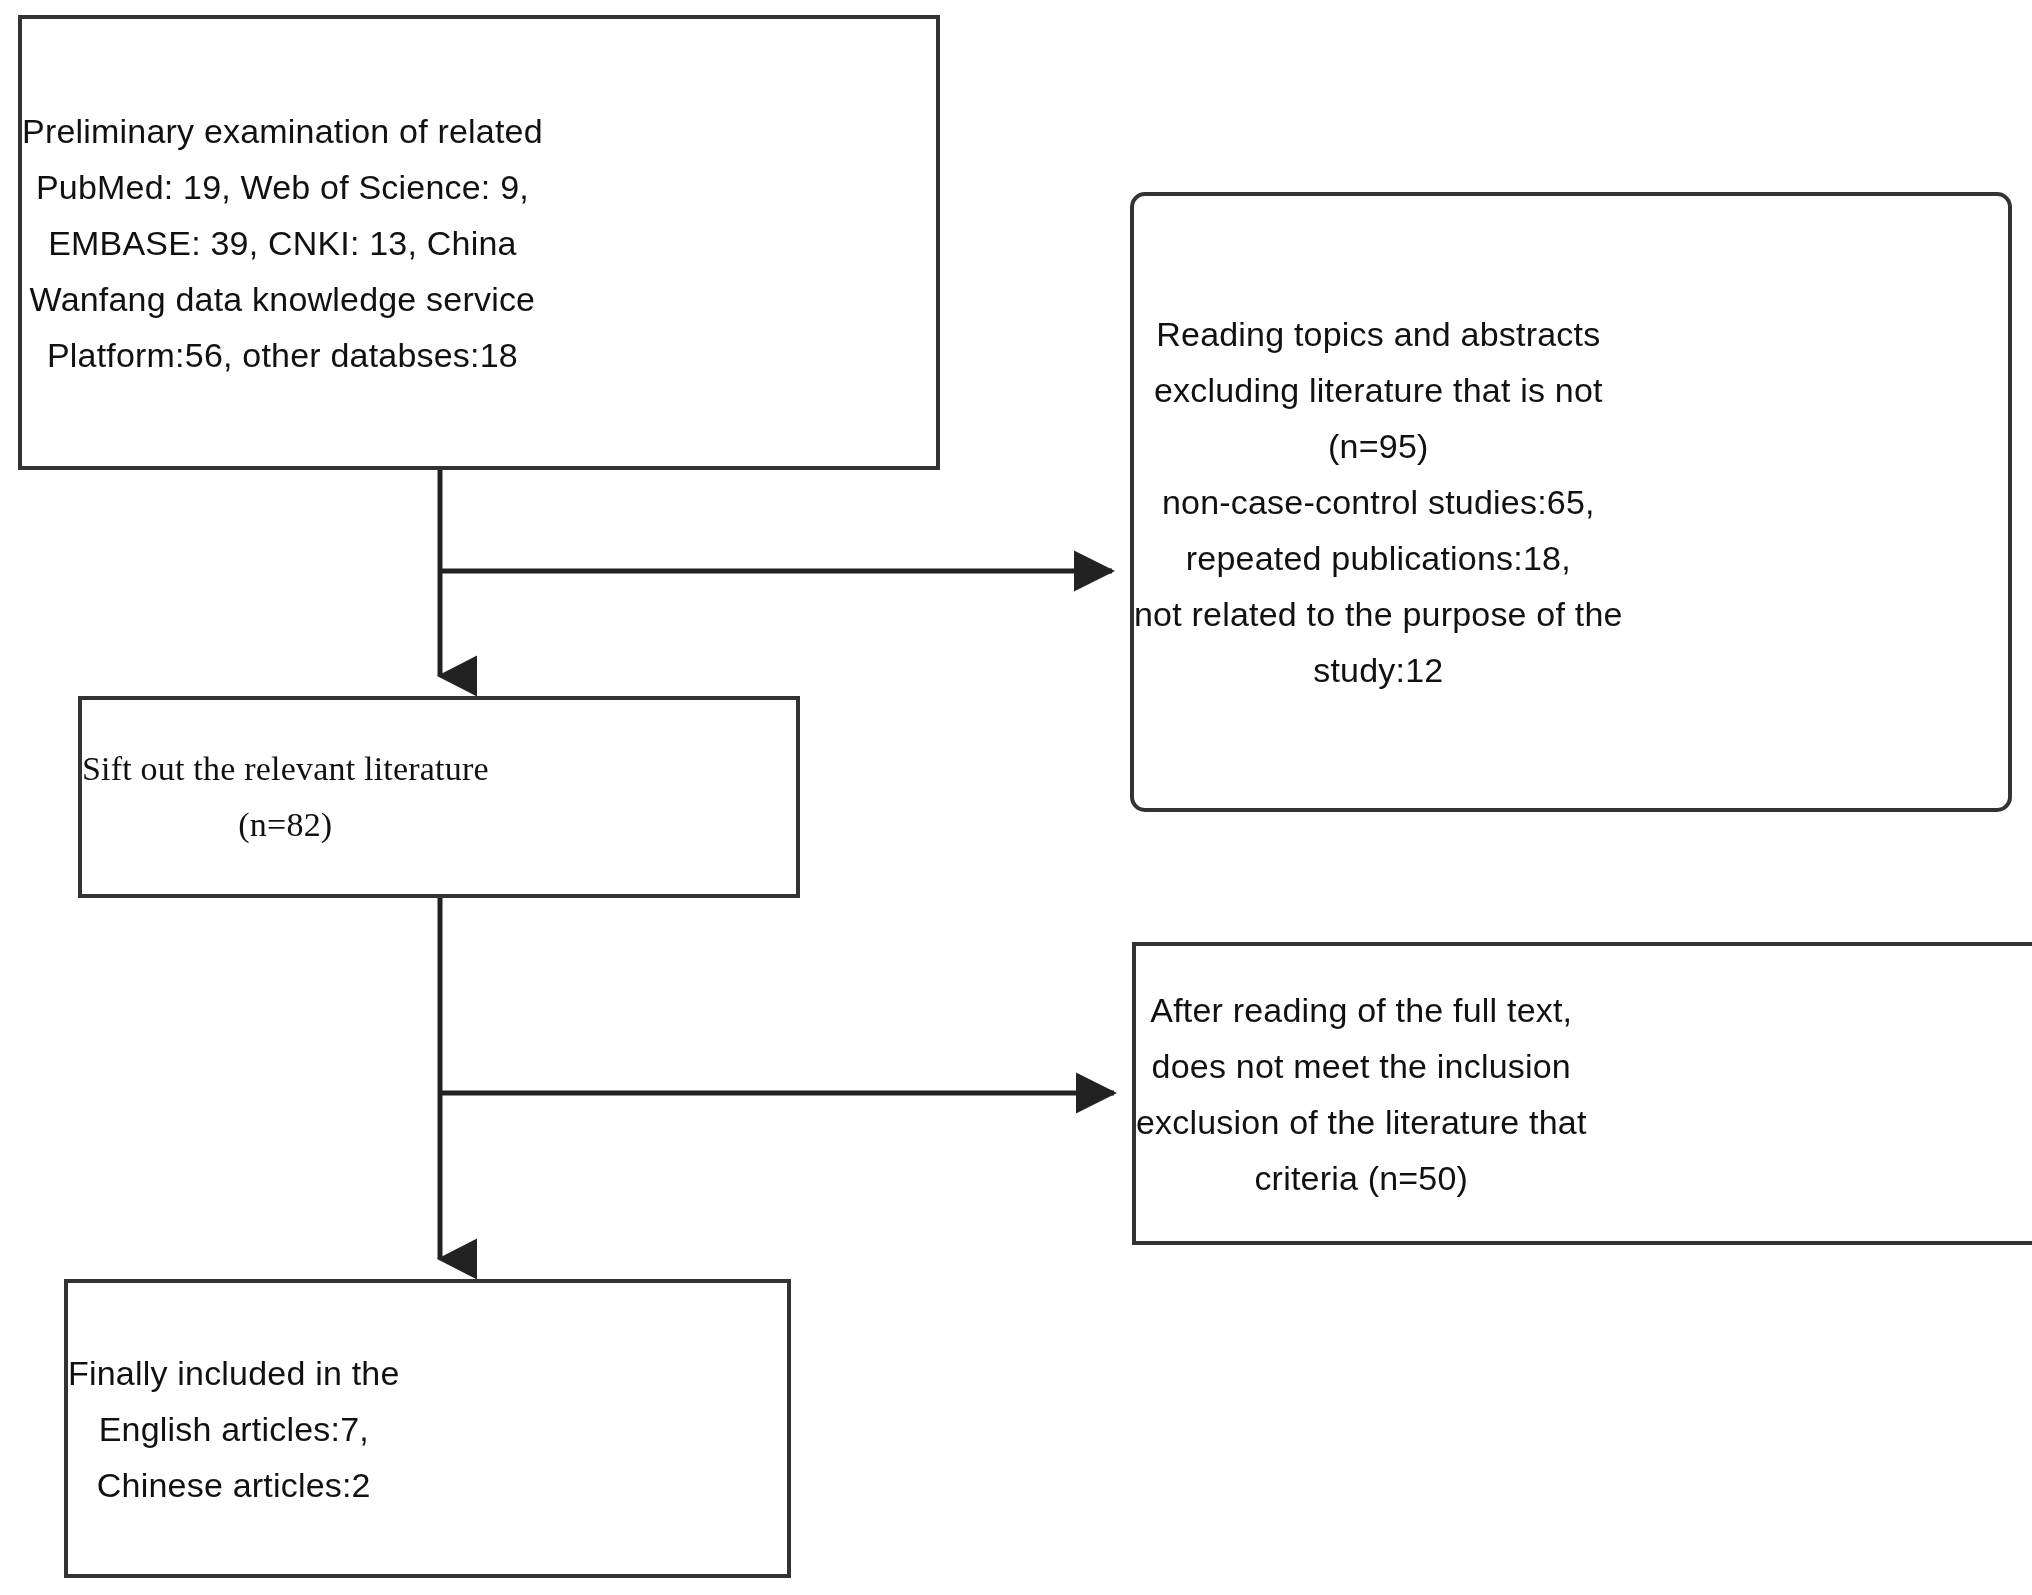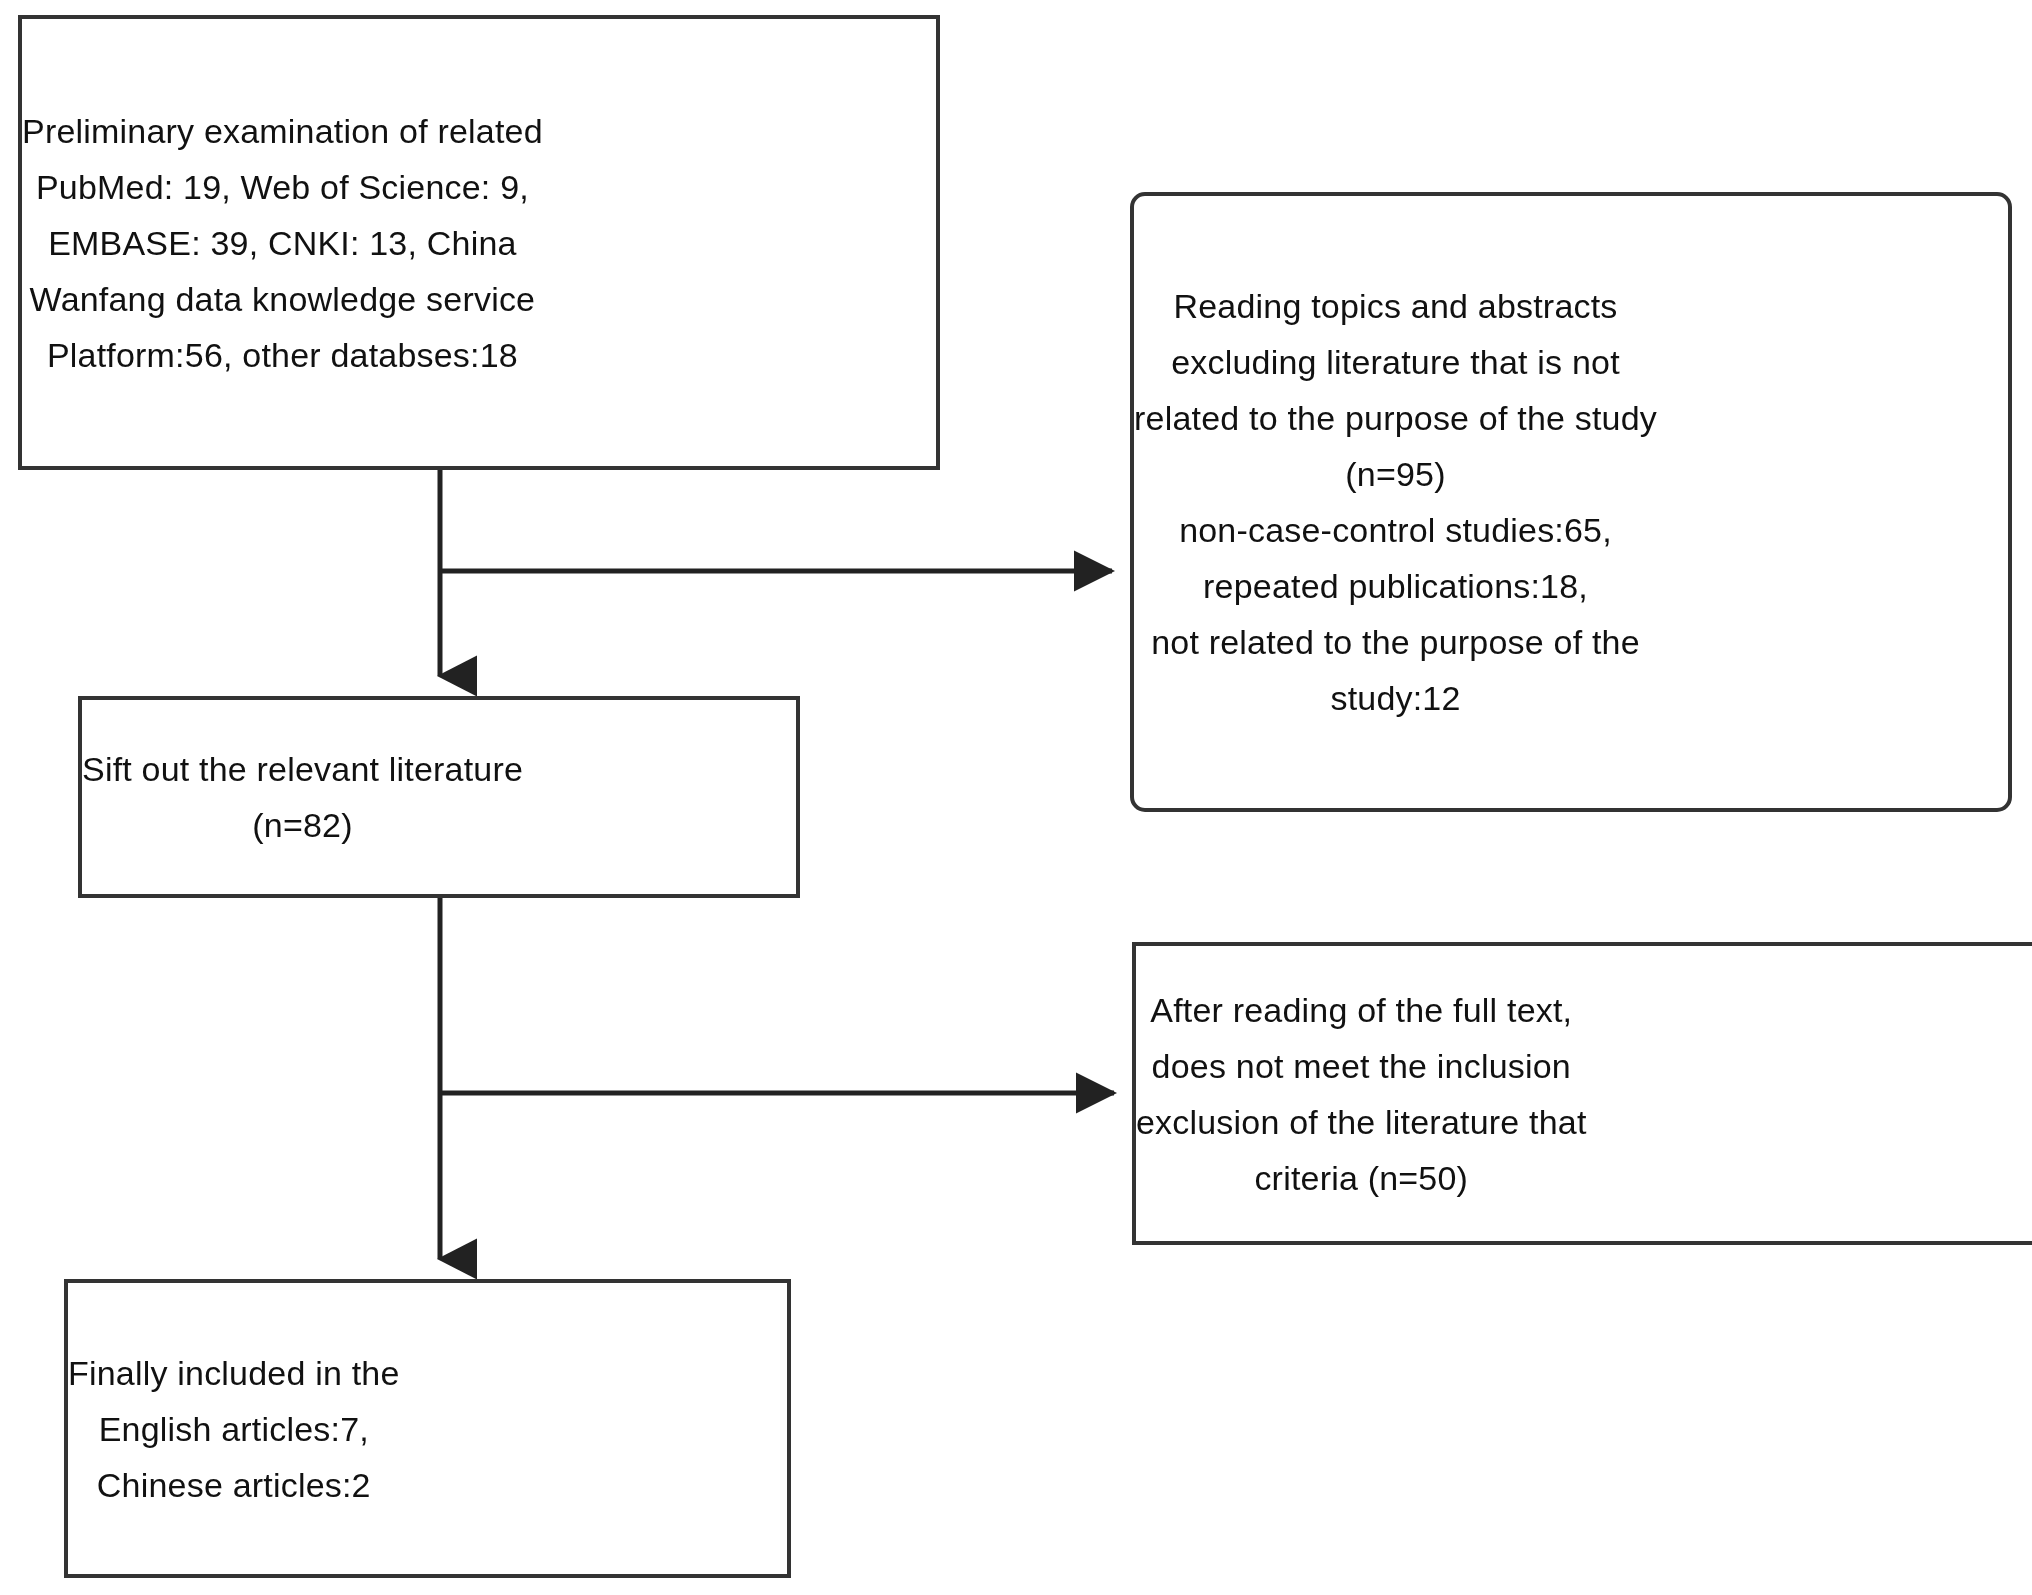--- a/index.html
+++ b/index.html
@@ -46,20 +46,21 @@
     left: 18px;
     top: 15px;
     width: 922px;
     height: 455px;
   }
   #box-screened-records {
     left: 78px;
     top: 696px;
     width: 722px;
     height: 202px;
+    font-family: Liberation Serif, serif;
   }
   #box-included-studies {
     left: 64px;
     top: 1279px;
     width: 727px;
     height: 299px;
   }
   #box-title-abstract-exclusion {
     left: 1130px;
     top: 192px;
@@ -137,21 +138,20 @@
       <span class="box-line">Finally included in the</span>
       <span class="box-line">English articles:7,</span>
       <span class="box-line">Chinese articles:2</span>
     </div>
   </div>
 
   <div class="flow-box" id="box-title-abstract-exclusion">
     <div class="box-text">
       <span class="box-line">Reading topics and abstracts</span>
       <span class="box-line">excluding literature that is not</span>
-      <span class="box-line">related to the purpose of the study</span>
       <span class="box-line">(n=95)</span>
       <span class="box-line">non-case-control studies:65,</span>
       <span class="box-line">repeated publications:18,</span>
       <span class="box-line">not related to the purpose of the</span>
       <span class="box-line">study:12</span>
     </div>
   </div>
 
   <div class="flow-box" id="box-fulltext-exclusion">
     <div class="box-text">

